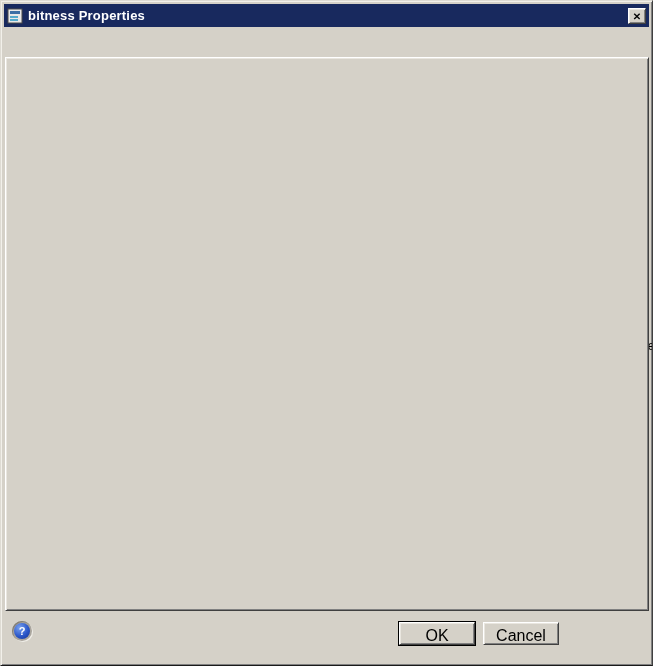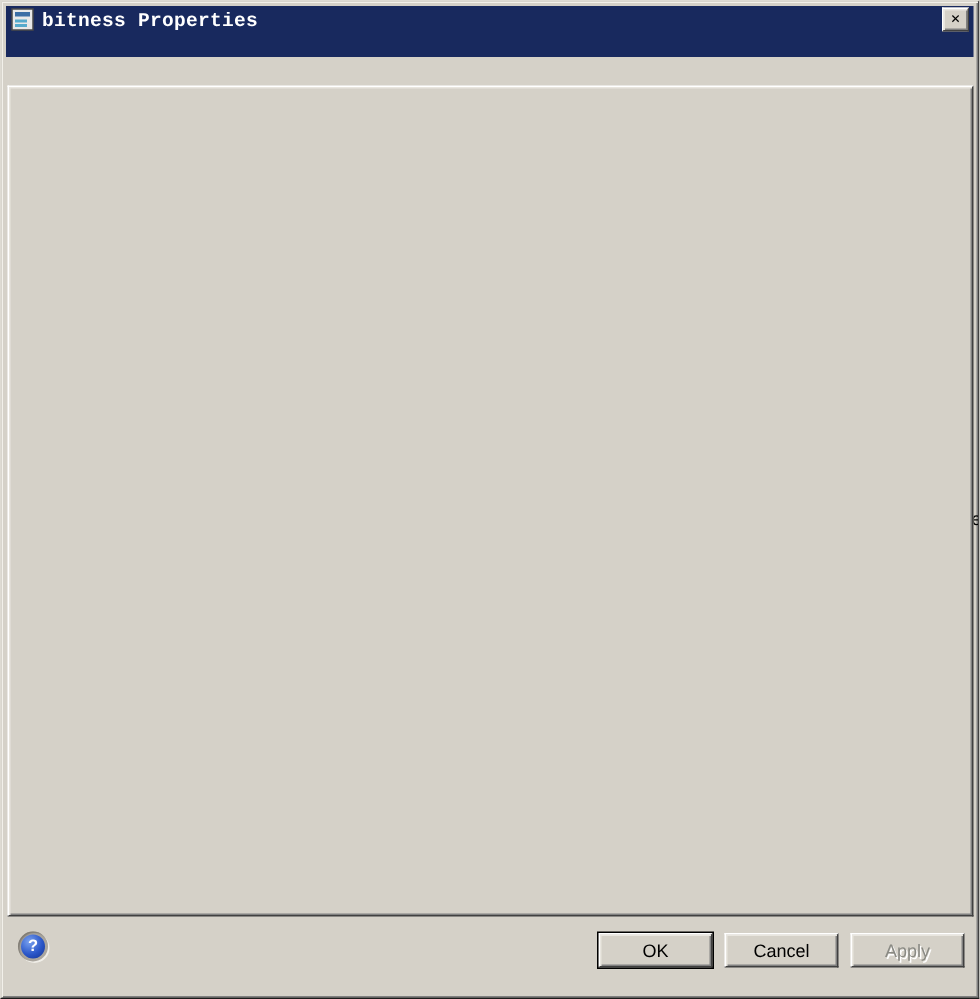--- a/index.html
+++ b/index.html
@@ -10,21 +10,21 @@
     position:relative; width:653px; height:666px; background:#d5d1c8;
     border-top:1px solid #dedbd3; border-left:1px solid #dedbd3;
     border-right:1px solid #404040; border-bottom:1px solid #1a1a1a;
     box-shadow: inset 1px 1px 0 #f2f0ea, inset -1px -1px 0 #808080;
     overflow:hidden;
   }
 
   
   .titlebar {
     position:absolute; top:3px; left:3px; right:3px; height:23px;
-    background:#18295e; display:flex; align-items:flex-end; padding:17px 3px;font-family:Liberation Mono, monospace;
+    background:#18295e; display:flex; align-items:flex-start; padding:4px 3px;
   }
   .titlebar .title { color:#fff; font-weight:bold; font-size:13px; margin-left:5px; flex:1; letter-spacing:.2px; }
   .title-icon { width:16px; height:16px; display:block; }
   .close-btn {
     width:18px; height:16px; background:#d5d1c8; display:flex; align-items:center; justify-content:center;
     border:1px solid; border-color:#fff #404040 #404040 #fff;
     box-shadow: inset 1px 1px 0 #e9e6df, inset -1px -1px 0 #808080;
     font-size:10px; font-weight:bold; color:#000; cursor:default;
   }
 
@@ -93,21 +93,21 @@
   .combo .tri { width:0; height:0; border-left:4px solid transparent; border-right:4px solid transparent; border-top:5px solid #8e8e8e; }
 
   
   .etched { position:absolute; left:30px; width:590px; height:2px;
     border-top:1px solid #808080; border-bottom:1px solid #fff; }
 
   
   .btn { position:absolute; width:76px; height:23px; background:#d5d1c8; text-align:center;
     border:1px solid; border-color:#fff #404040 #404040 #fff;
     box-shadow: inset 1px 1px 0 #e9e6df, inset -1px -1px 0 #808080;
-    font-size:12px; padding-top:4px; cursor:default; }
+    font-size:16px; padding-top:4px; cursor:default; }
   .btn.default { outline:1px solid #000; }
   .btn.disabled { color:#8a8a84; text-shadow:1px 1px 0 #fff; }
 
   .help-ring { position:absolute; left:11px; top:620px; width:20px; height:20px; border-radius:50%;
     background:#aaa69e; display:flex; align-items:center; justify-content:center;
     box-shadow: inset 1px 1px 1px #807c74, 1px 1px 0 #f0eee8; }
   .help-circle { width:16px; height:16px; border-radius:50%; color:#fff; font-weight:bold; font-size:11px;
     background:radial-gradient(circle at 35% 30%, #7aa2ef 0%, #2b57c9 55%, #12318f 100%);
     display:flex; align-items:center; justify-content:center; }
 </style>
@@ -216,15 +216,14 @@
           <span class="tri-down"></span>
         </div>
     </div>
   </div>
 
   <div class="help-ring">
     <div class="help-circle">?</div>
   </div>
   <div class="btn default" style="left:398px; top:621px;">OK</div>
   <div class="btn" style="left:482px; top:621px;">Cancel</div>
-  <div class="btn disabled" style="left:566px; top:621px;">Apply</div>
 
 </div>
 
 </body></html>

